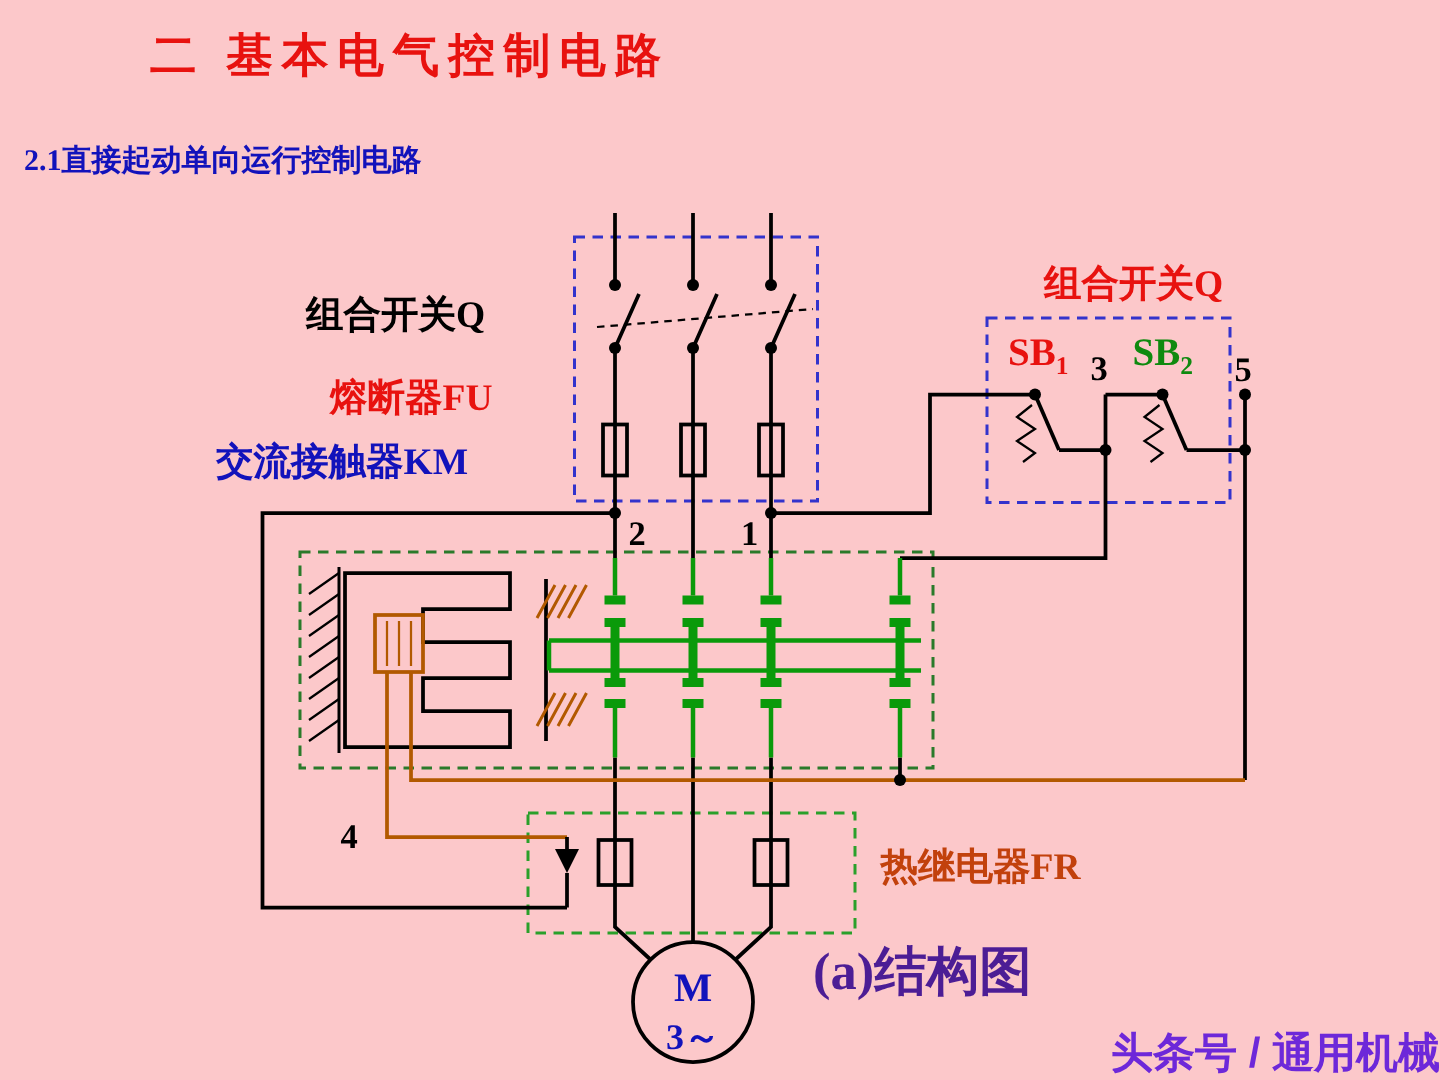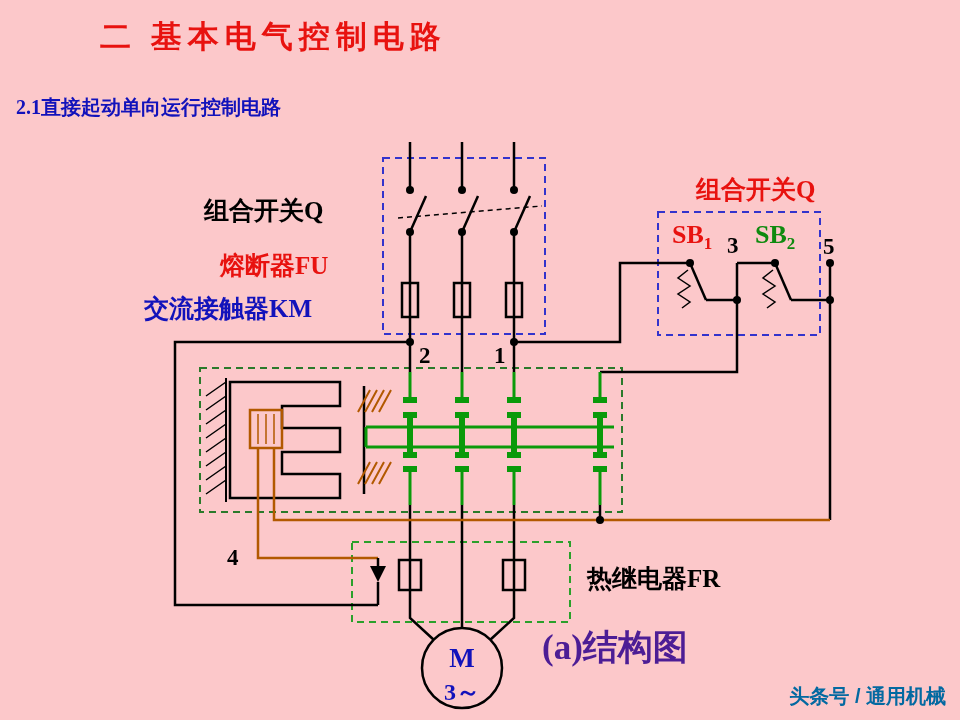--- a/index.html
+++ b/index.html
@@ -16,25 +16,25 @@
   #lbl-km{left:144px;top:295px;font-size:25px;color:#1212bb}
   #lbl-sb{left:696px;top:176px;font-size:25px;color:#e8120f}
   #lbl-sb1{left:672px;top:221px;font-size:26px;color:#e8120f}
   #lbl-sb2{left:755px;top:221px;font-size:26px;color:#0f8a0f}
   .node{position:absolute;font-weight:bold;font-size:23px;color:#000;font-family:"Liberation Serif",serif}
   #n1{left:494px;top:343px}
   #n2{left:419px;top:343px}
   #n3{left:727px;top:233px}
   #n4{left:227px;top:545px}
   #n5{left:823px;top:234px}
-  #lbl-fr{left:587px;top:565px;font-size:25px;color:#000000}
+  #lbl-fr{left:587px;top:565px;font-size:25px;color:#c2410c}
   #caption{left:542px;top:629px;font-size:35px;color:#4c1d95}
   #motor-m{left:427px;top:644px;width:70px;text-align:center;font-size:27px;color:#1212bb}
   #motor-phase{left:427px;top:679px;width:70px;text-align:center;font-size:24px;color:#1212bb}
-  #watermark{position:absolute;right:14px;top:683px;font-size:20px;color:#0369a1;font-weight:600;
+  #watermark{position:absolute;right:0;top:683px;font-size:28px;color:#6d28d9;font-weight:600;
              font-family:"Liberation Sans",sans-serif}
   
   .wire{stroke:#000;stroke-width:2.5;fill:none}
   .thin{stroke:#000;stroke-width:1.5;fill:none}
   .dash-blue{stroke:#3333cc;stroke-width:2;fill:none;stroke-dasharray:7,5}
   .dash-green{stroke:#2a7a2a;stroke-width:2;fill:none;stroke-dasharray:7,5}
   .dash-green2{stroke:#2aa02a;stroke-width:2;fill:none;stroke-dasharray:7,5}
   .dashlink{stroke:#000;stroke-width:1.5;fill:none;stroke-dasharray:5,4}
   .green{stroke:#0a9a0a;stroke-width:3;fill:none}
   .greenfill{fill:#0a9a0a;stroke:none}

